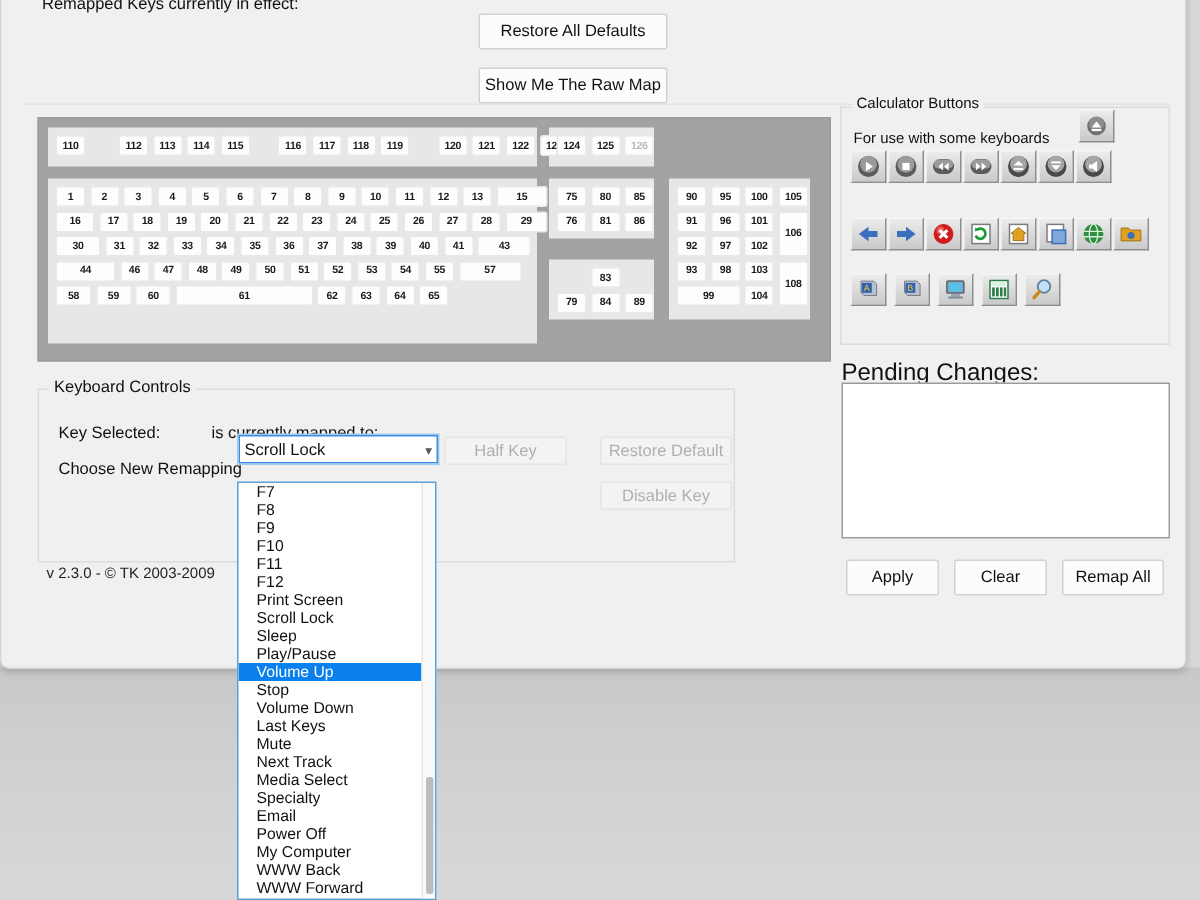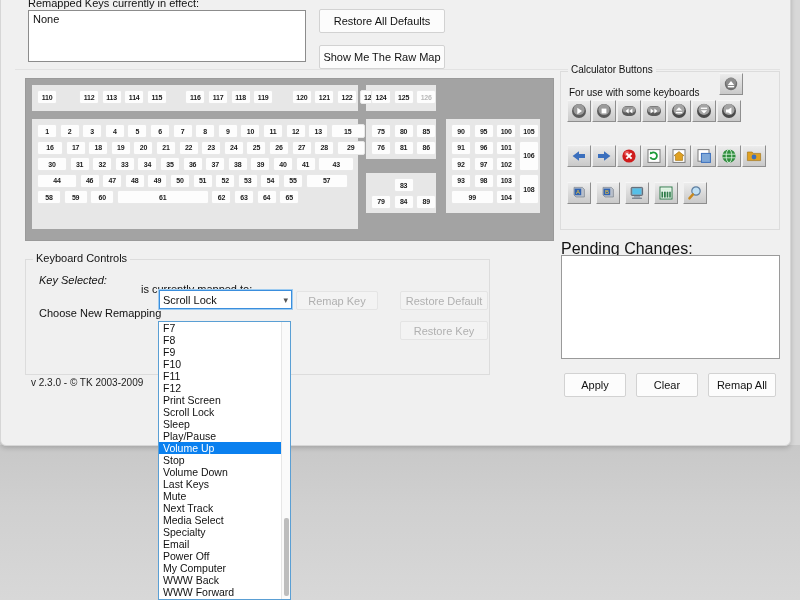--- a/index.html
+++ b/index.html
@@ -83,21 +83,21 @@
     display:flex; flex-direction:column; align-items:center; justify-content:center;
     cursor:pointer;
   }
 
   
   #kc-group {
     position:absolute; left:24px; top:272px; width:465px; height:116px;
     border:1px solid #dcdcdc; background:#f0f0f0;
   }
   #kc-legend { position:absolute; left:32px; top:265px; background:#f0f0f0; padding:0 3px; font-size:11px; color:#111; }
-  #lbl-key-sel { position:absolute; left:38px; top:287px; font-size:11px;font-style:italic; }
+  #lbl-key-sel { position:absolute; left:38px; top:296px; font-size:11px; }
   #lbl-mapped  { position:absolute; left:140px; top:296px; font-size:11px; }
   #lbl-choose  { position:absolute; left:38px; top:320px; font-size:11px; }
 
   #combo {
     position:absolute; left:158px; top:303px; width:133px; height:19px;
     background:#fff; border:1px solid #3a8edd; outline:1px solid #9ecbf0;
     display:flex; align-items:center; padding:0 3px; font-size:11px; color:#111;
     cursor:pointer;
   }
   #combo .cv { flex:1; }
@@ -137,40 +137,39 @@
   #btn-clear-all { left:707px; width:68px; }
 
   
   #dropdown {
     position:absolute; left:158px; top:321px; width:133px; height:279px;
     background:#fff; border:1px solid #5a9fd4; z-index:20;
     overflow:hidden;
   }
   #dd-items { position:absolute; left:0; top:0; right:9px; }
   .dd-item {
-    height:12px; line-height:12px; padding-left:4px;
+    height:12px; line-height:12px; padding-left:12px;
     font-size:10.5px; color:#111; white-space:nowrap; cursor:pointer;
   }
   .dd-item.sel { background:#0a80ef; color:#fff; }
   #dd-scroll {
     position:absolute; right:0; top:0; width:9px; height:279px;
     background:#fafafa; border-left:1px solid #e6e6e6;
   }
   #dd-thumb {
     position:absolute; left:2px; top:196px; width:5px; height:78px;
     background:#bdbdbd; border-radius:2px;
   }
 </style>
 </head>
 <body>
 
 <div id="window">
 
   <div id="remap-title">Remapped Keys currently in effect:</div>
-  <div id="remap-list">None</div>
 
   <div class="topbtn" id="btn-raw-map">Show Me The Raw Map</div>
   <div class="topbtn" id="btn-restore-all">Restore All Defaults</div>
 
   <div id="divider"></div>
 
   <div id="kbd-panel">
     <div class="kgroup" id="g-fn" style="left:6px;  top:6px;  width:326px; height:26px;"></div>
     <div class="kgroup" id="g-main" style="left:6px; top:40px; width:326px; height:110px;"></div>
     <div class="kgroup" id="g-sys" style="left:340px;top:6px;  width:70px;  height:26px;"></div>
@@ -442,23 +441,23 @@
   <div id="kc-legend">Keyboard Controls</div>
   <div id="lbl-key-sel" class="lbl">Key Selected:</div>
   <div id="lbl-mapped" class="lbl">is currently mapped to:</div>
   <div id="lbl-choose" class="lbl">Choose New Remapping</div>
 
   <div id="combo">
     <span class="cv">Scroll Lock</span>
     <span class="carrow">▾</span>
   </div>
 
-  <div class="kcbtn" id="btn-remap">Remap Key</div>
+  <div class="kcbtn" id="btn-remap">Half Key</div>
   <div class="kcbtn" id="btn-restore-def">Restore Default</div>
-  <div class="kcbtn" id="btn-disable">Restore Key</div>
+  <div class="kcbtn" id="btn-disable">Disable Key</div>
 
   <div id="version">v 2.3.0 - © TK 2003-2009</div>
 
   <div id="pc-label">Pending Changes:</div>
   <div id="pc-box"></div>
   <div class="pcbtn" id="btn-apply">Apply</div>
   <div class="pcbtn" id="btn-clear">Clear</div>
   <div class="pcbtn" id="btn-clear-all">Remap All</div>
 
 </div>

